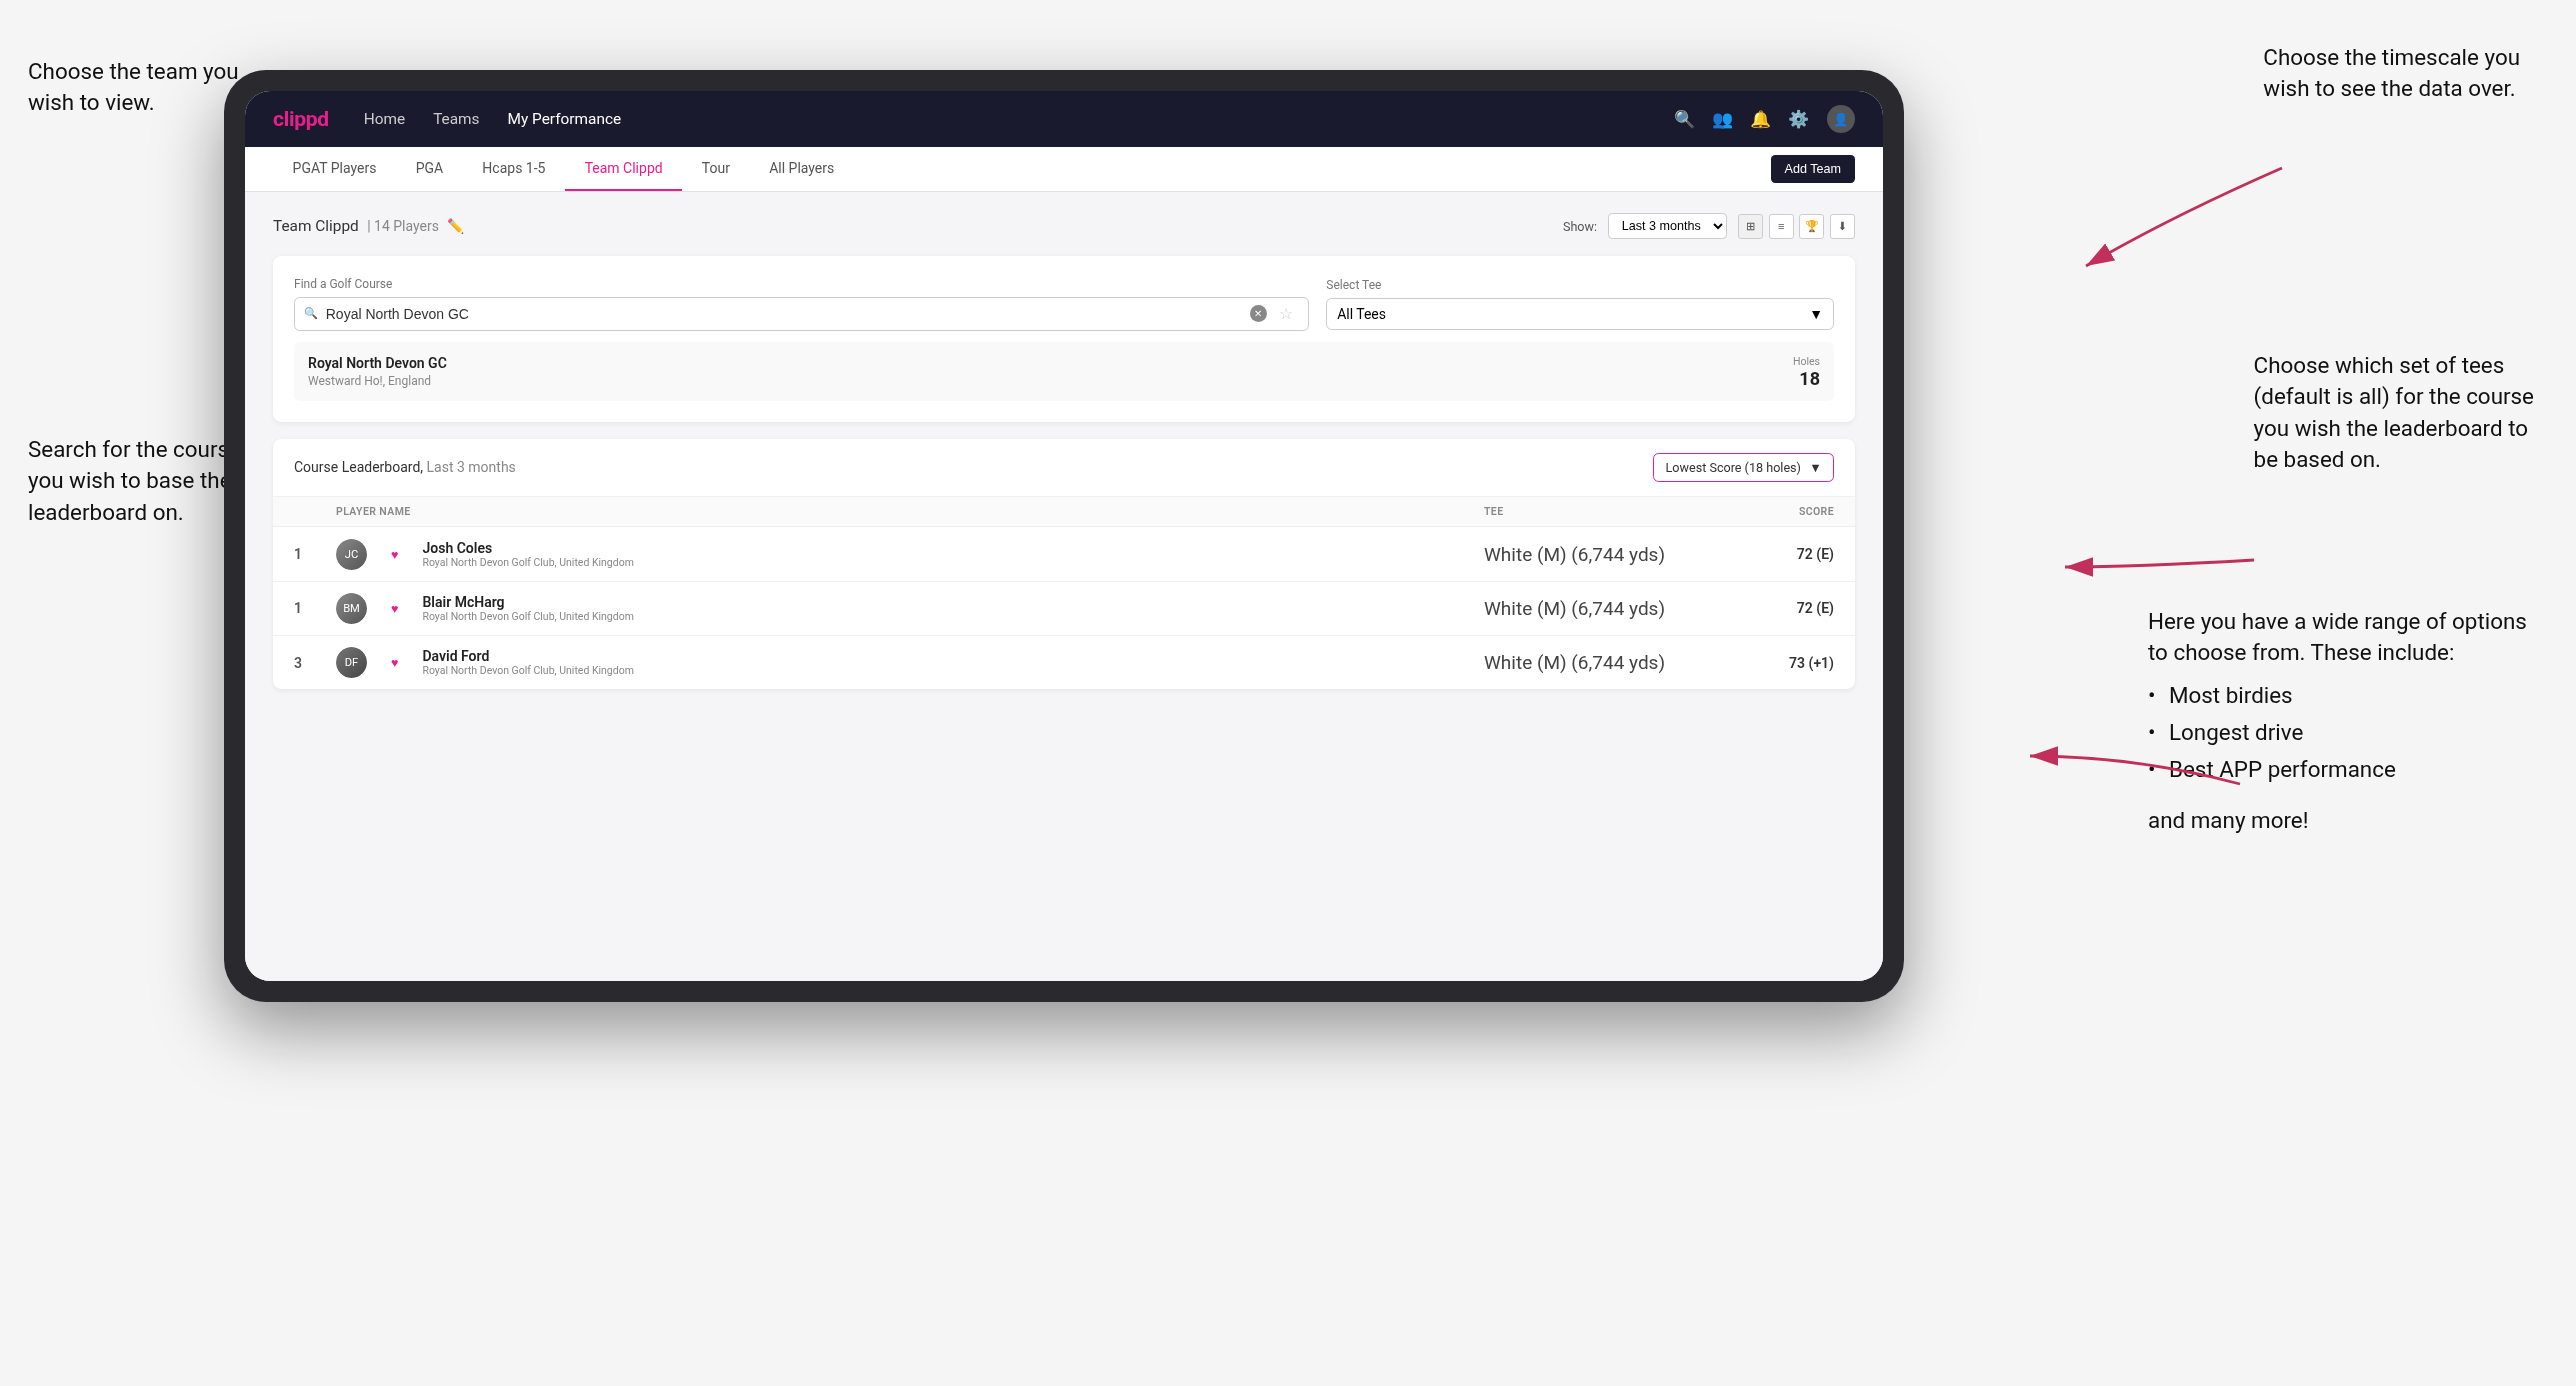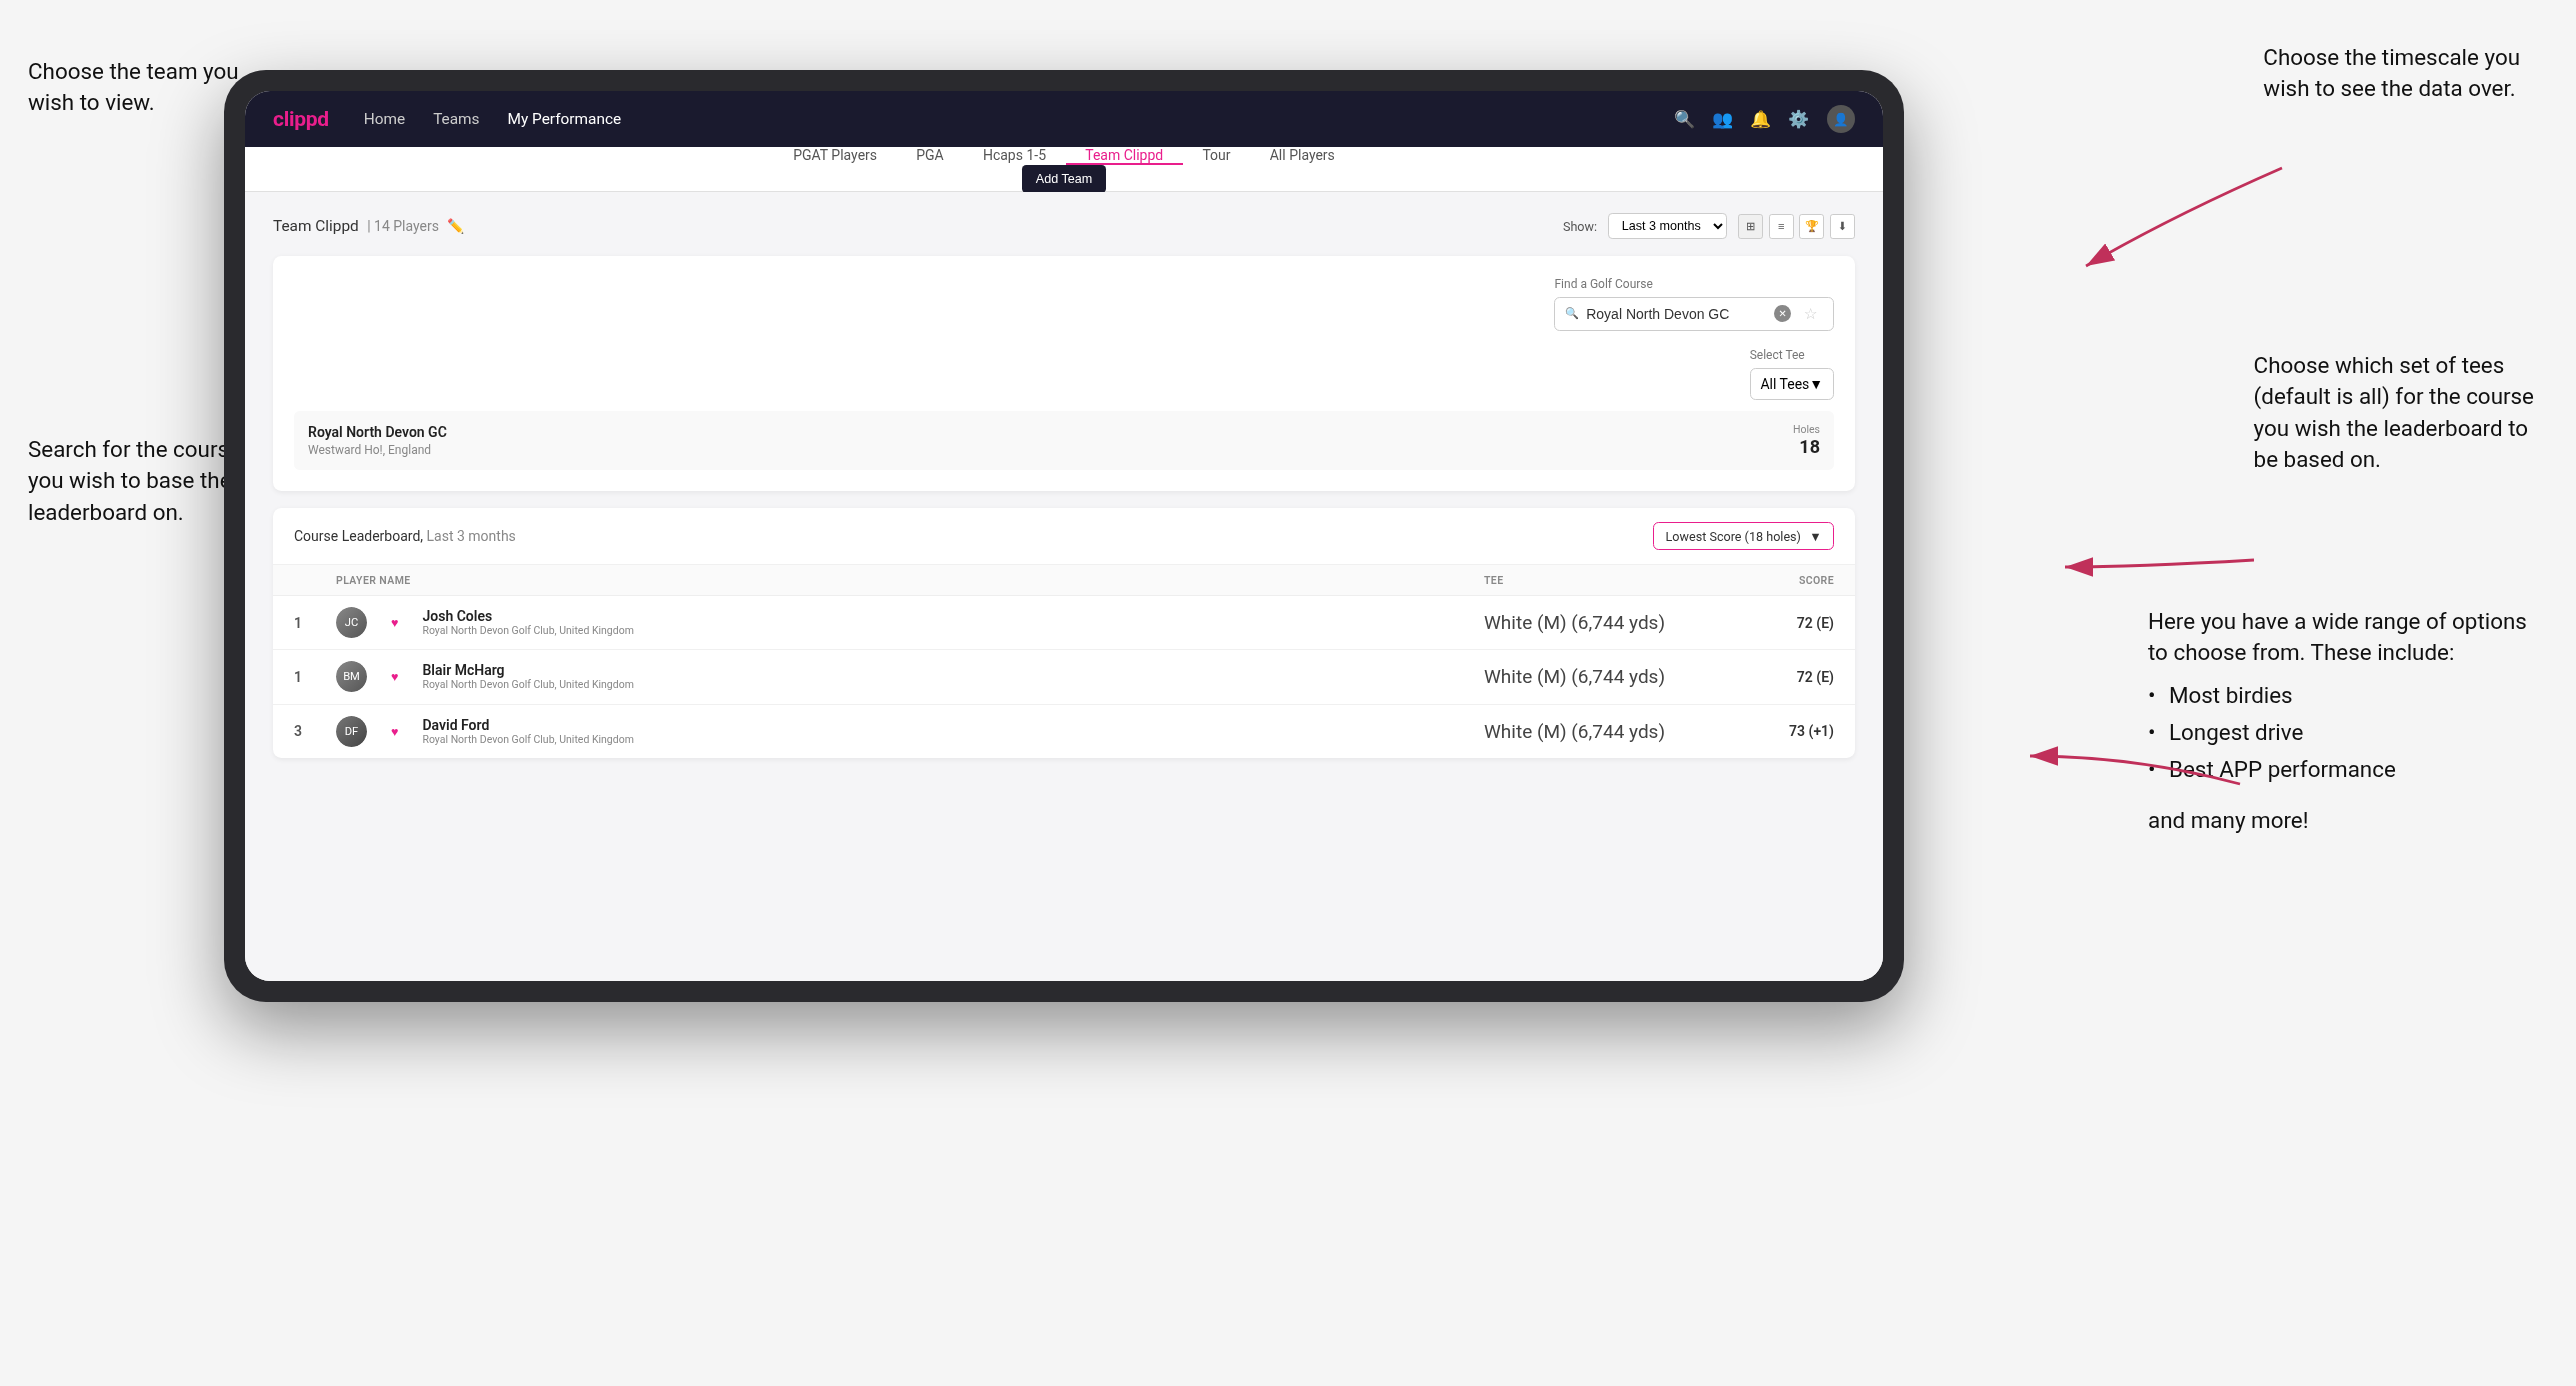--- a/index.html
+++ b/index.html
@@ -144,21 +144,20 @@
     
     .subnav {
       background: #fff;
       border-bottom: 0.7px solid #e0e0e0;
       height: 45px;
       display: flex;
       align-items: center;
       padding: 0 28px;
       flex-shrink: 0;
       justify-content: space-between;
-      flex-direction: column;
     }
 
     .subnav-tabs {
       display: flex;
       gap: 0;
       align-items: center;
       height: 100%;
     }
 
     .subnav-tab {
@@ -264,22 +263,21 @@
       background: #fff;
       border-radius: 8.4px;
       padding: 21px;
       margin-bottom: 17px;
       box-shadow: 0 1.4px 5.6px rgba(0,0,0,0.06);
     }
 
     .search-row {
       display: flex;
       gap: 17px;
-      align-items: flex-end;
-      flex-direction: column;
+      align-items: center;
     }
 
     .search-group {
       flex: 2;
     }
 
     .search-label {
       font-size: 12px;
       color: #777;
       margin-bottom: 5.6px;

